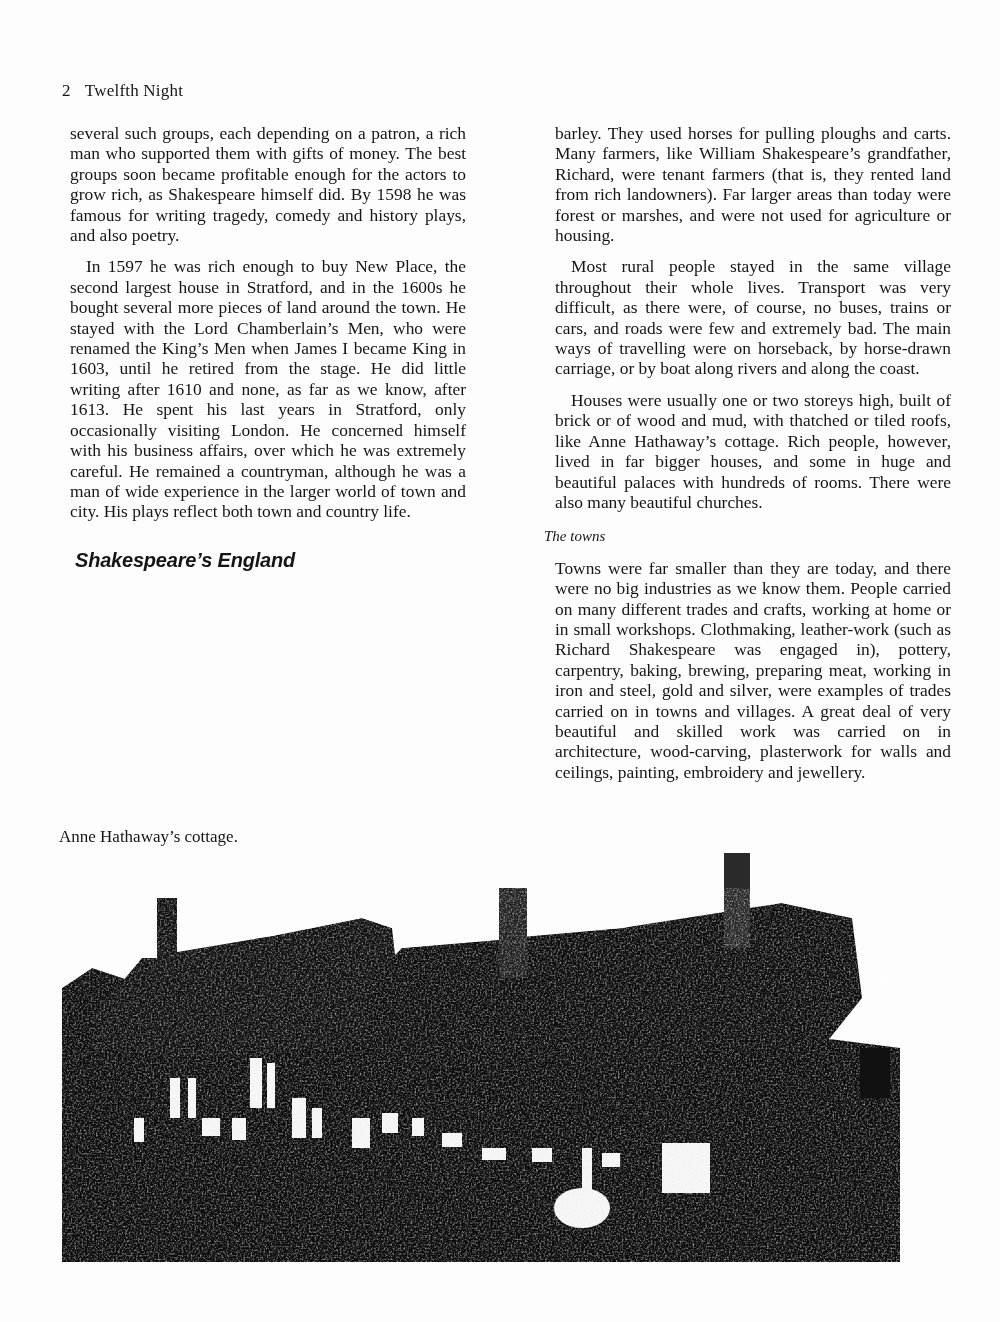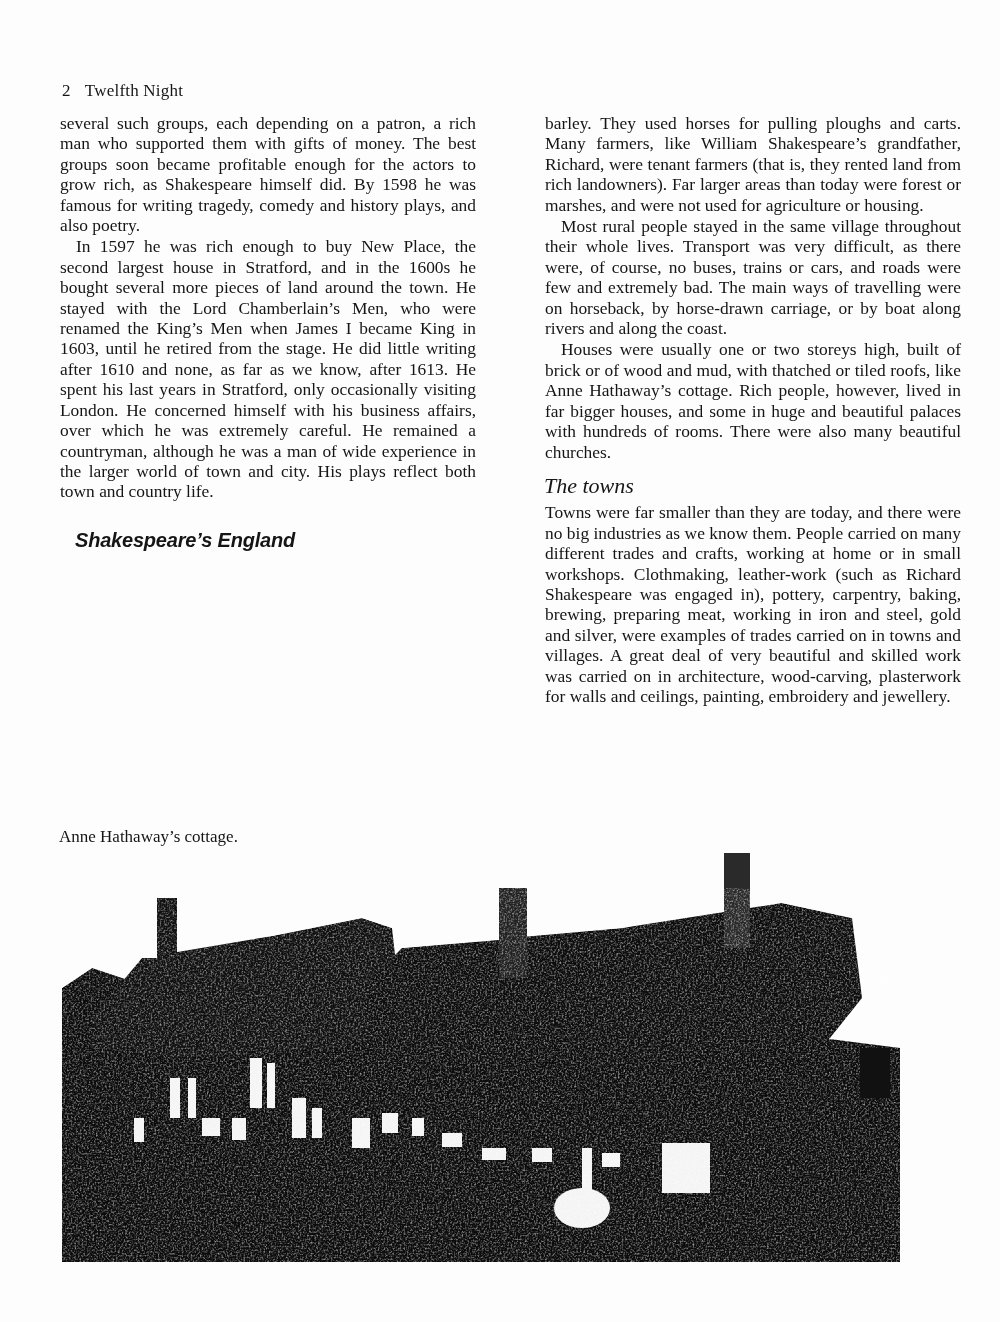--- a/index.html
+++ b/index.html
@@ -3,25 +3,25 @@
 <meta charset="utf-8">
 <style>
   html, body { margin: 0; padding: 0; background: #fdfdfd; }
   body { width: 1000px; height: 1322px; position: relative; overflow: hidden;
          font-family: "Liberation Serif", "DejaVu Serif", serif; color: #151515; }
   .running-head { position: absolute; left: 62px; top: 72px; font-size: 17px; letter-spacing: 0.2px; margin-top: 9px; }
   .running-head .pg { margin-right: 10px; }
   .col { position: absolute; top: 112px; width: 418px; font-size: 17.4px; line-height: 20.4px; }
   .col-left { left: 59px; }
   .col-right { left: 544px; }
-  .col p { margin: 1px; text-align: justify; hyphens: manual; }
+  .col p { margin: 11px; text-align: justify; hyphens: manual; }
   .col p.indent { text-indent: 16px; }
   .col h2 { font-family: "Liberation Sans", "DejaVu Sans", sans-serif; font-weight: bold;
             font-size: 20px; margin: 28px 0 12px 16px; letter-spacing: -0.2px; font-style: italic; }
-  .col h3 { font-style: italic; font-weight: normal; font-size: 22px; margin: 10px 0 6px 0; }
+  .col h3 { font-style: italic; font-weight: normal; font-size: 15px; margin: 10px 0 6px 0; }
   .col-right h3 { margin-top: 14px; }
   .caption { position: absolute; left: 59px; top: 827px; font-size: 17px; }
   .photo { position: absolute; left: 62px; top: 848px; width: 838px; height: 414px; }
 </style>
 </head>
 <body>
 
 <div class="running-head">
   <span class="pg">2</span>
   <span>Twelfth Night</span>

